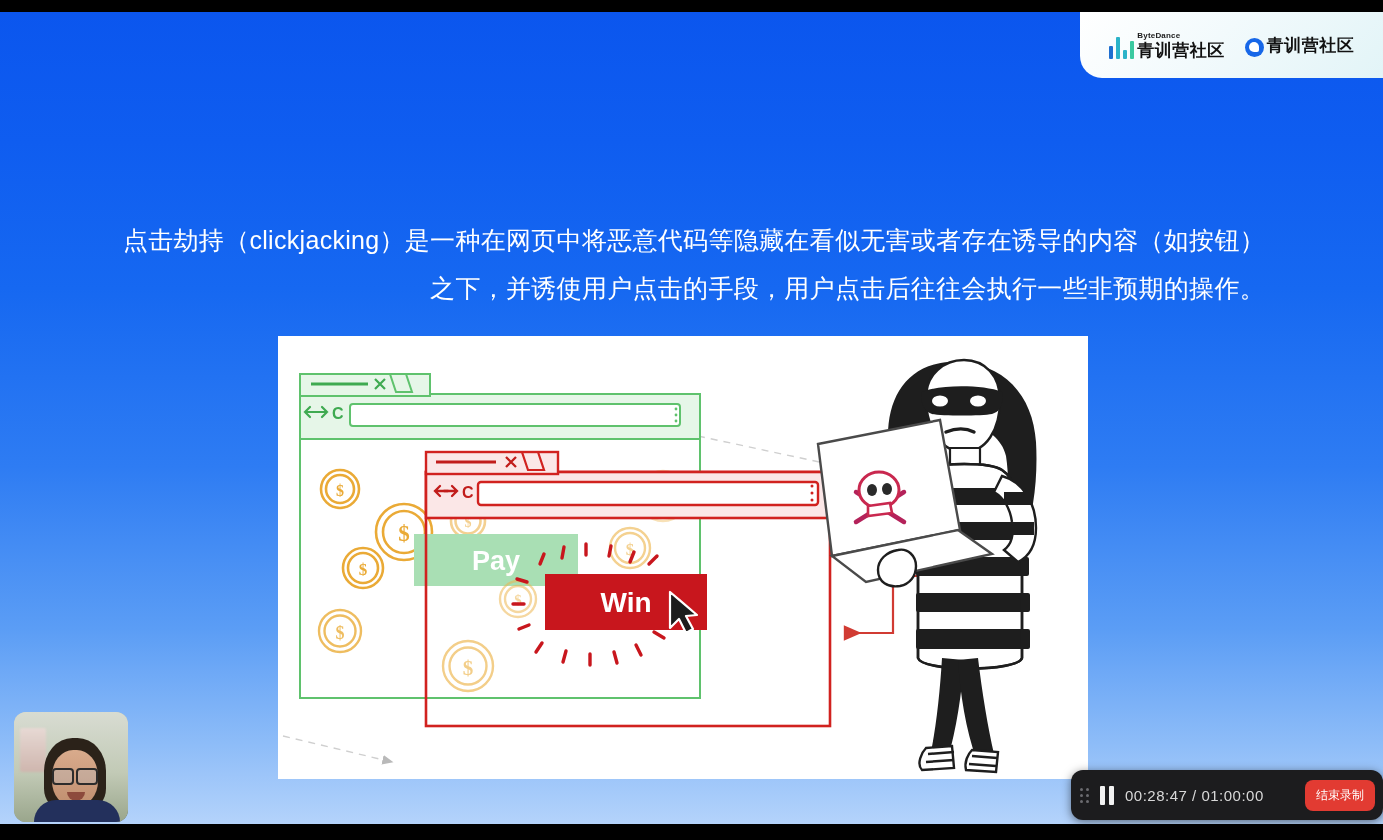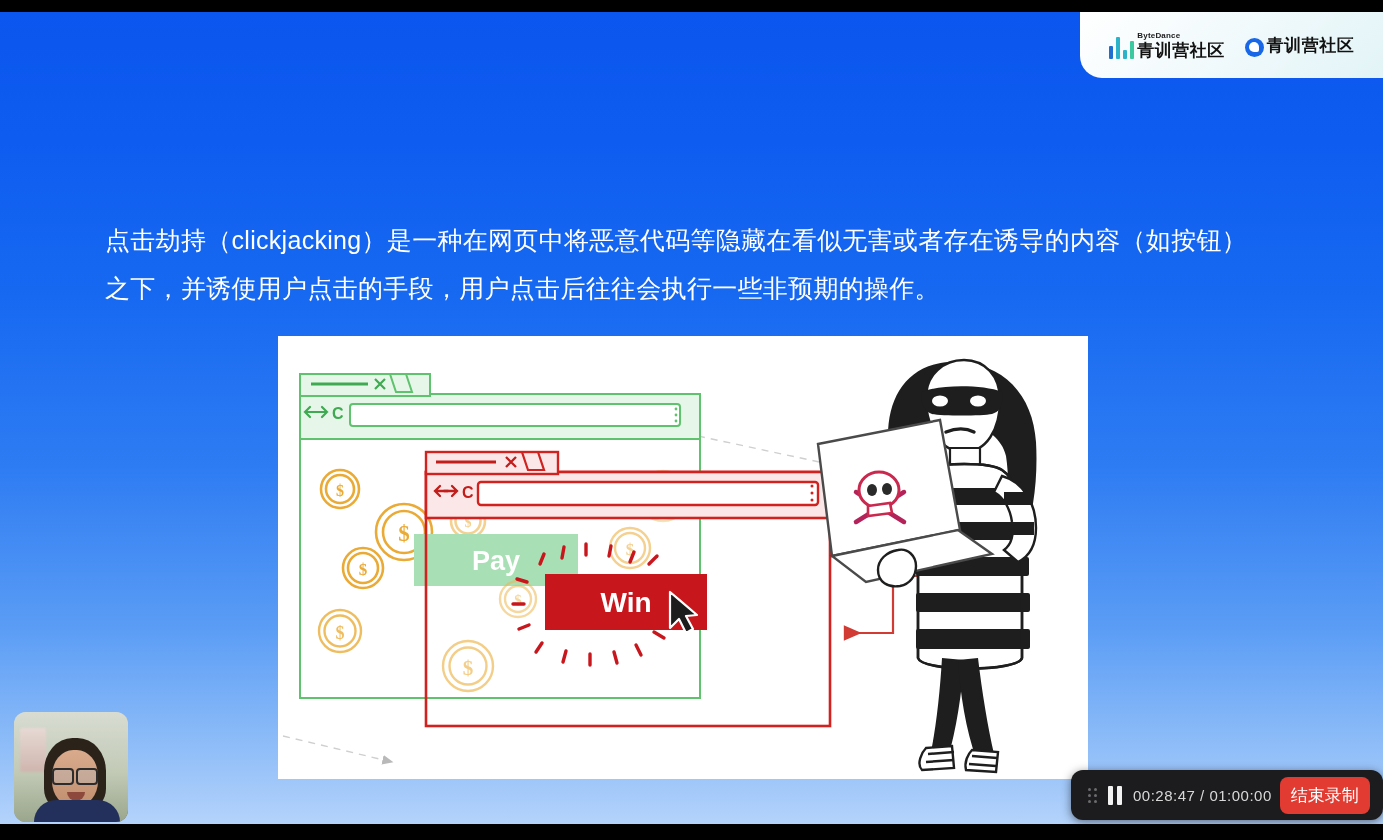--- a/index.html
+++ b/index.html
@@ -111,20 +111,21 @@
   
   #slide-body {
     position: absolute;
     left: 105px;
     top: 204px;
     width: 1160px;
     font-size: 25px;
     line-height: 48px;
     color: #ffffff;
     letter-spacing: .3px;
+    text-align: right;
   }
 
   
   #figure-panel {
     position: absolute;
     left: 278px;
     top: 324px;
     width: 810px;
     height: 443px;
     background: #ffffff;
@@ -146,21 +147,21 @@
   #rec-bar {
     position: absolute;
     left: 1071px;
     top: 770px;
     width: 312px;
     height: 50px;
     background: #1c1c1e;
     border-radius: 12px;
     display: flex;
     align-items: center;
-    padding: 0 16px;
+    padding: 0 8px;
     box-sizing: border-box;
     gap: 8px;
     box-shadow: 0 2px 10px rgba(0,0,0,.5);
   }
   #rec-grip {
     width: 10px; height: 20px;
     display: grid;
     grid-template-columns: repeat(2, 3px);
     grid-template-rows: repeat(3, 3px);
     gap: 3px;
@@ -177,21 +178,21 @@
     color: #d8d8d8;
     font-size: 15px;
     letter-spacing: .5px;
     white-space: nowrap;
     flex: 1 1 auto;
     font-family: "Liberation Sans", "DejaVu Sans", sans-serif;
   }
   #rec-stop {
     background: #e23b32;
     color:#fff;
-    font-size: 17px;
+    font-size: 12px;
     border: none;
     border-radius: 8px;
     padding: 7px 11px;
     cursor: pointer;
     white-space: nowrap;
     font-family: "Liberation Sans", "DejaVu Sans", sans-serif;
   }
 
   
   #channel-watermark {

